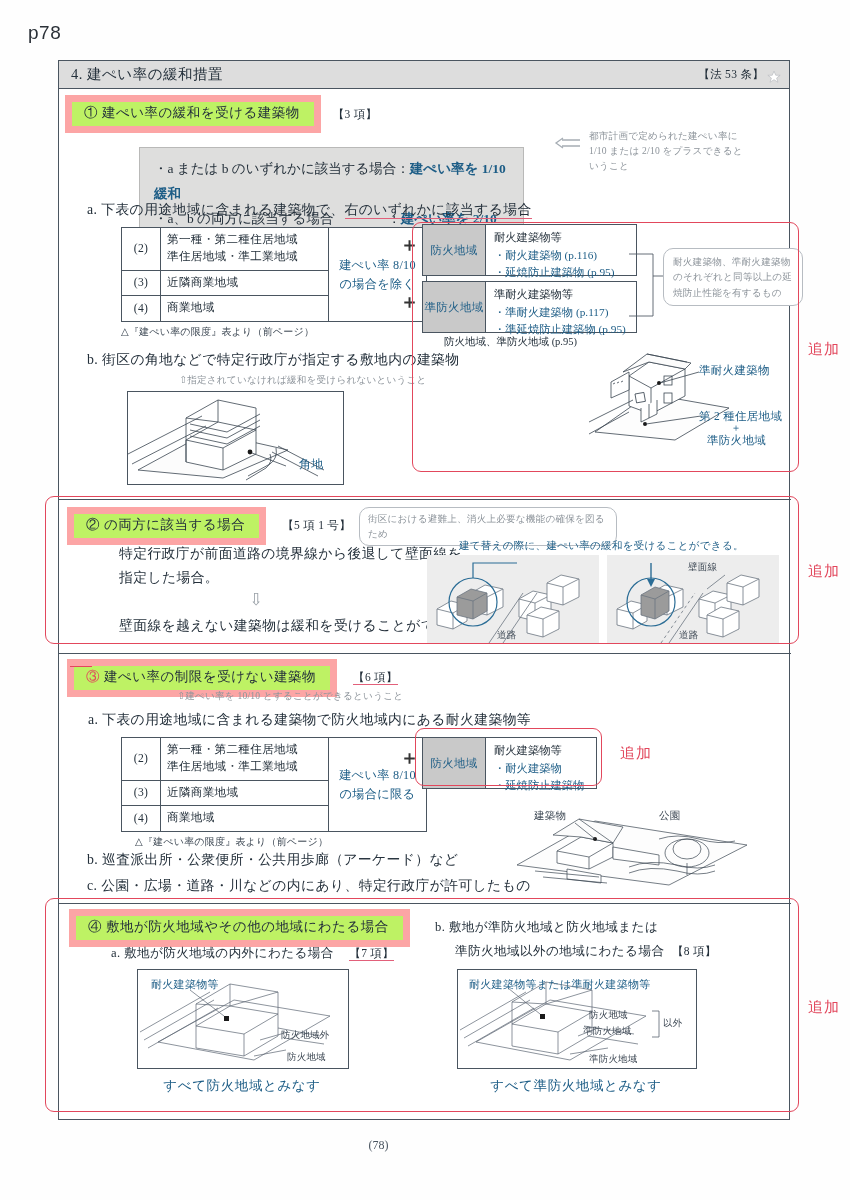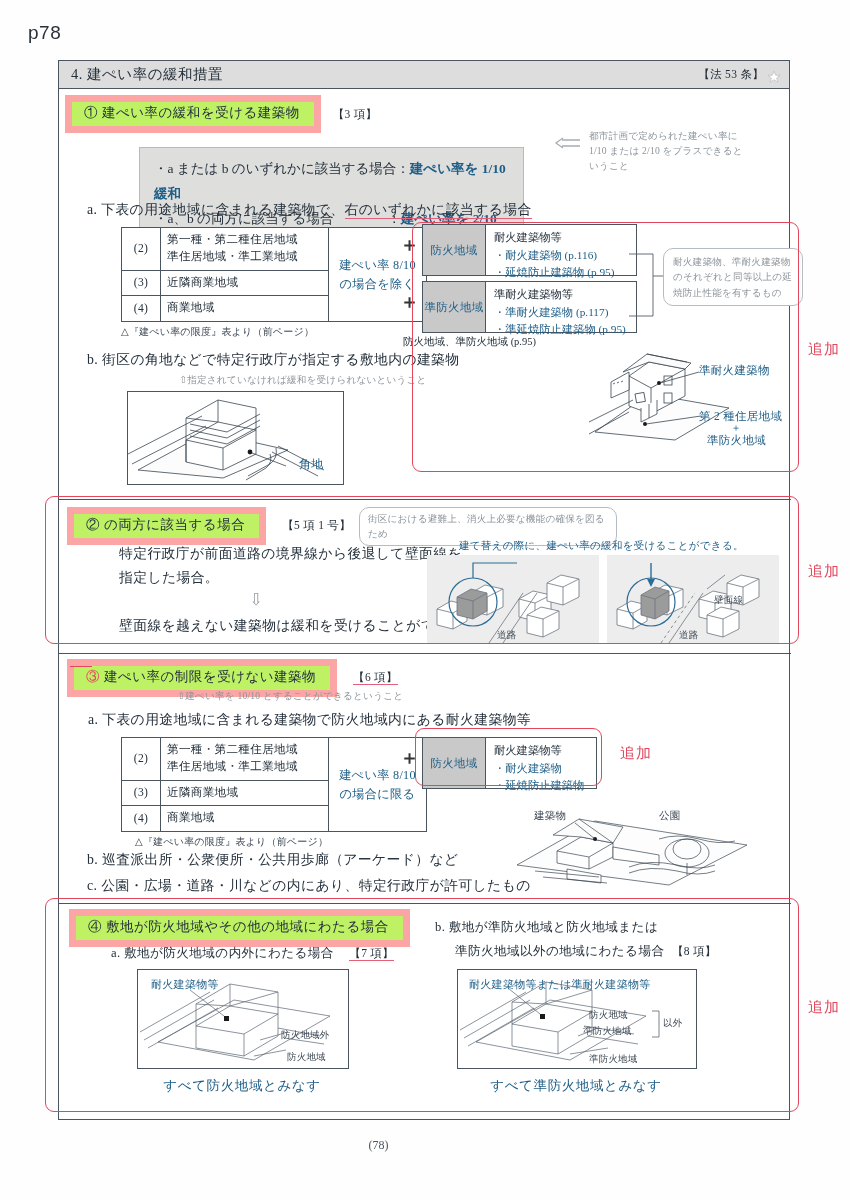--- a/index.html
+++ b/index.html
@@ -171,21 +171,21 @@
   <div class="abs" style="left:363px;top:220px;width:215px;">
     <div class="fd" style="height:50px;">
       <div class="lab">準防火地域</div>
       <div class="bd">
         <div>準耐火建築物等</div>
         <div class="blue">・準耐火建築物 (p.117)</div>
         <div class="blue">・準延焼防止建築物 (p.95)</div>
       </div>
     </div>
   </div>
-  <div class="abs" style="left:344px;top:274px;font-size:10.5px;font-family:Liberation Serif, serif;">防火地域、準防火地域 (p.95)</div>
+  <div class="abs" style="left:385px;top:274px;font-size:10.5px;font-family:Liberation Serif, serif;">防火地域、準防火地域 (p.95)</div>
 
   <div class="abs" style="left:570px;top:185px;">
     <svg width="40" height="80" viewBox="0 0 40 80">
         <path d="M0 8 H24 V70 H0 M24 30 H38" fill="none" stroke="#555f69" stroke-width="0.9"></path>
       </svg>
   </div>
 
   <div class="abs bubble" style="left:604px;top:175px;width:120px;margin-top:12px;">耐火建築物、準耐火建築物のそれぞれと同等以上の延焼防止性能を有するもの</div>
 
   <div class="abs ptxt" style="left:28px;top:290px;">b. 街区の角地などで特定行政庁が指定する敷地内の建築物</div>
@@ -299,21 +299,21 @@
       </g>
       <circle cx="44" cy="47" r="24" fill="none" stroke="#2b6d96" stroke-width="1.2"></circle>
       <path d="M44 8 V30" fill="none" stroke="#2b6d96" stroke-width="1.4"></path>
       <path d="M40 24 L44 32 L48 24" fill="#2b6d96"></path>
       <path d="M62 88 L96 38" stroke="#6b7580" stroke-width="0.8" fill="none"></path>
       <path d="M54 88 L88 38" stroke="#6b7580" stroke-width="0.8" stroke-dasharray="3 3" fill="none"></path>
       <path d="M100 34 L118 20" stroke="#6b7580" stroke-width="0.8" fill="none"></path>
     </svg>
   </div>
   <div class="abs ilabd" style="left:620px;top:568px;">道路</div>
-  <div class="abs ilabd" style="left:655px;top:500px;margin-top:33px;">壁面線</div>
+  <div class="abs ilabd" style="left:629px;top:500px;">壁面線</div>
 
   <div class="abs" style="left:0px;top:592px;width:732px;border-top:1px solid #4a5560;"></div>
 
   <div class="abs" style="left:8px;top:598px;">
     <span class="numbox"><span class="rednum">③</span> 建ぺい率の制限を受けない建築物</span>
     <span class="brk uline">【6 項】</span>
   </div>
   <div class="abs note" style="left:118px;top:628px;">⇧建ぺい率を 10/10 とすることができるということ</div>
 
   <div class="abs ptxt" style="left:29px;top:650px;text-align:right;">a. 下表の用途地域に含まれる建築物で防火地域内にある耐火建築物等</div>

